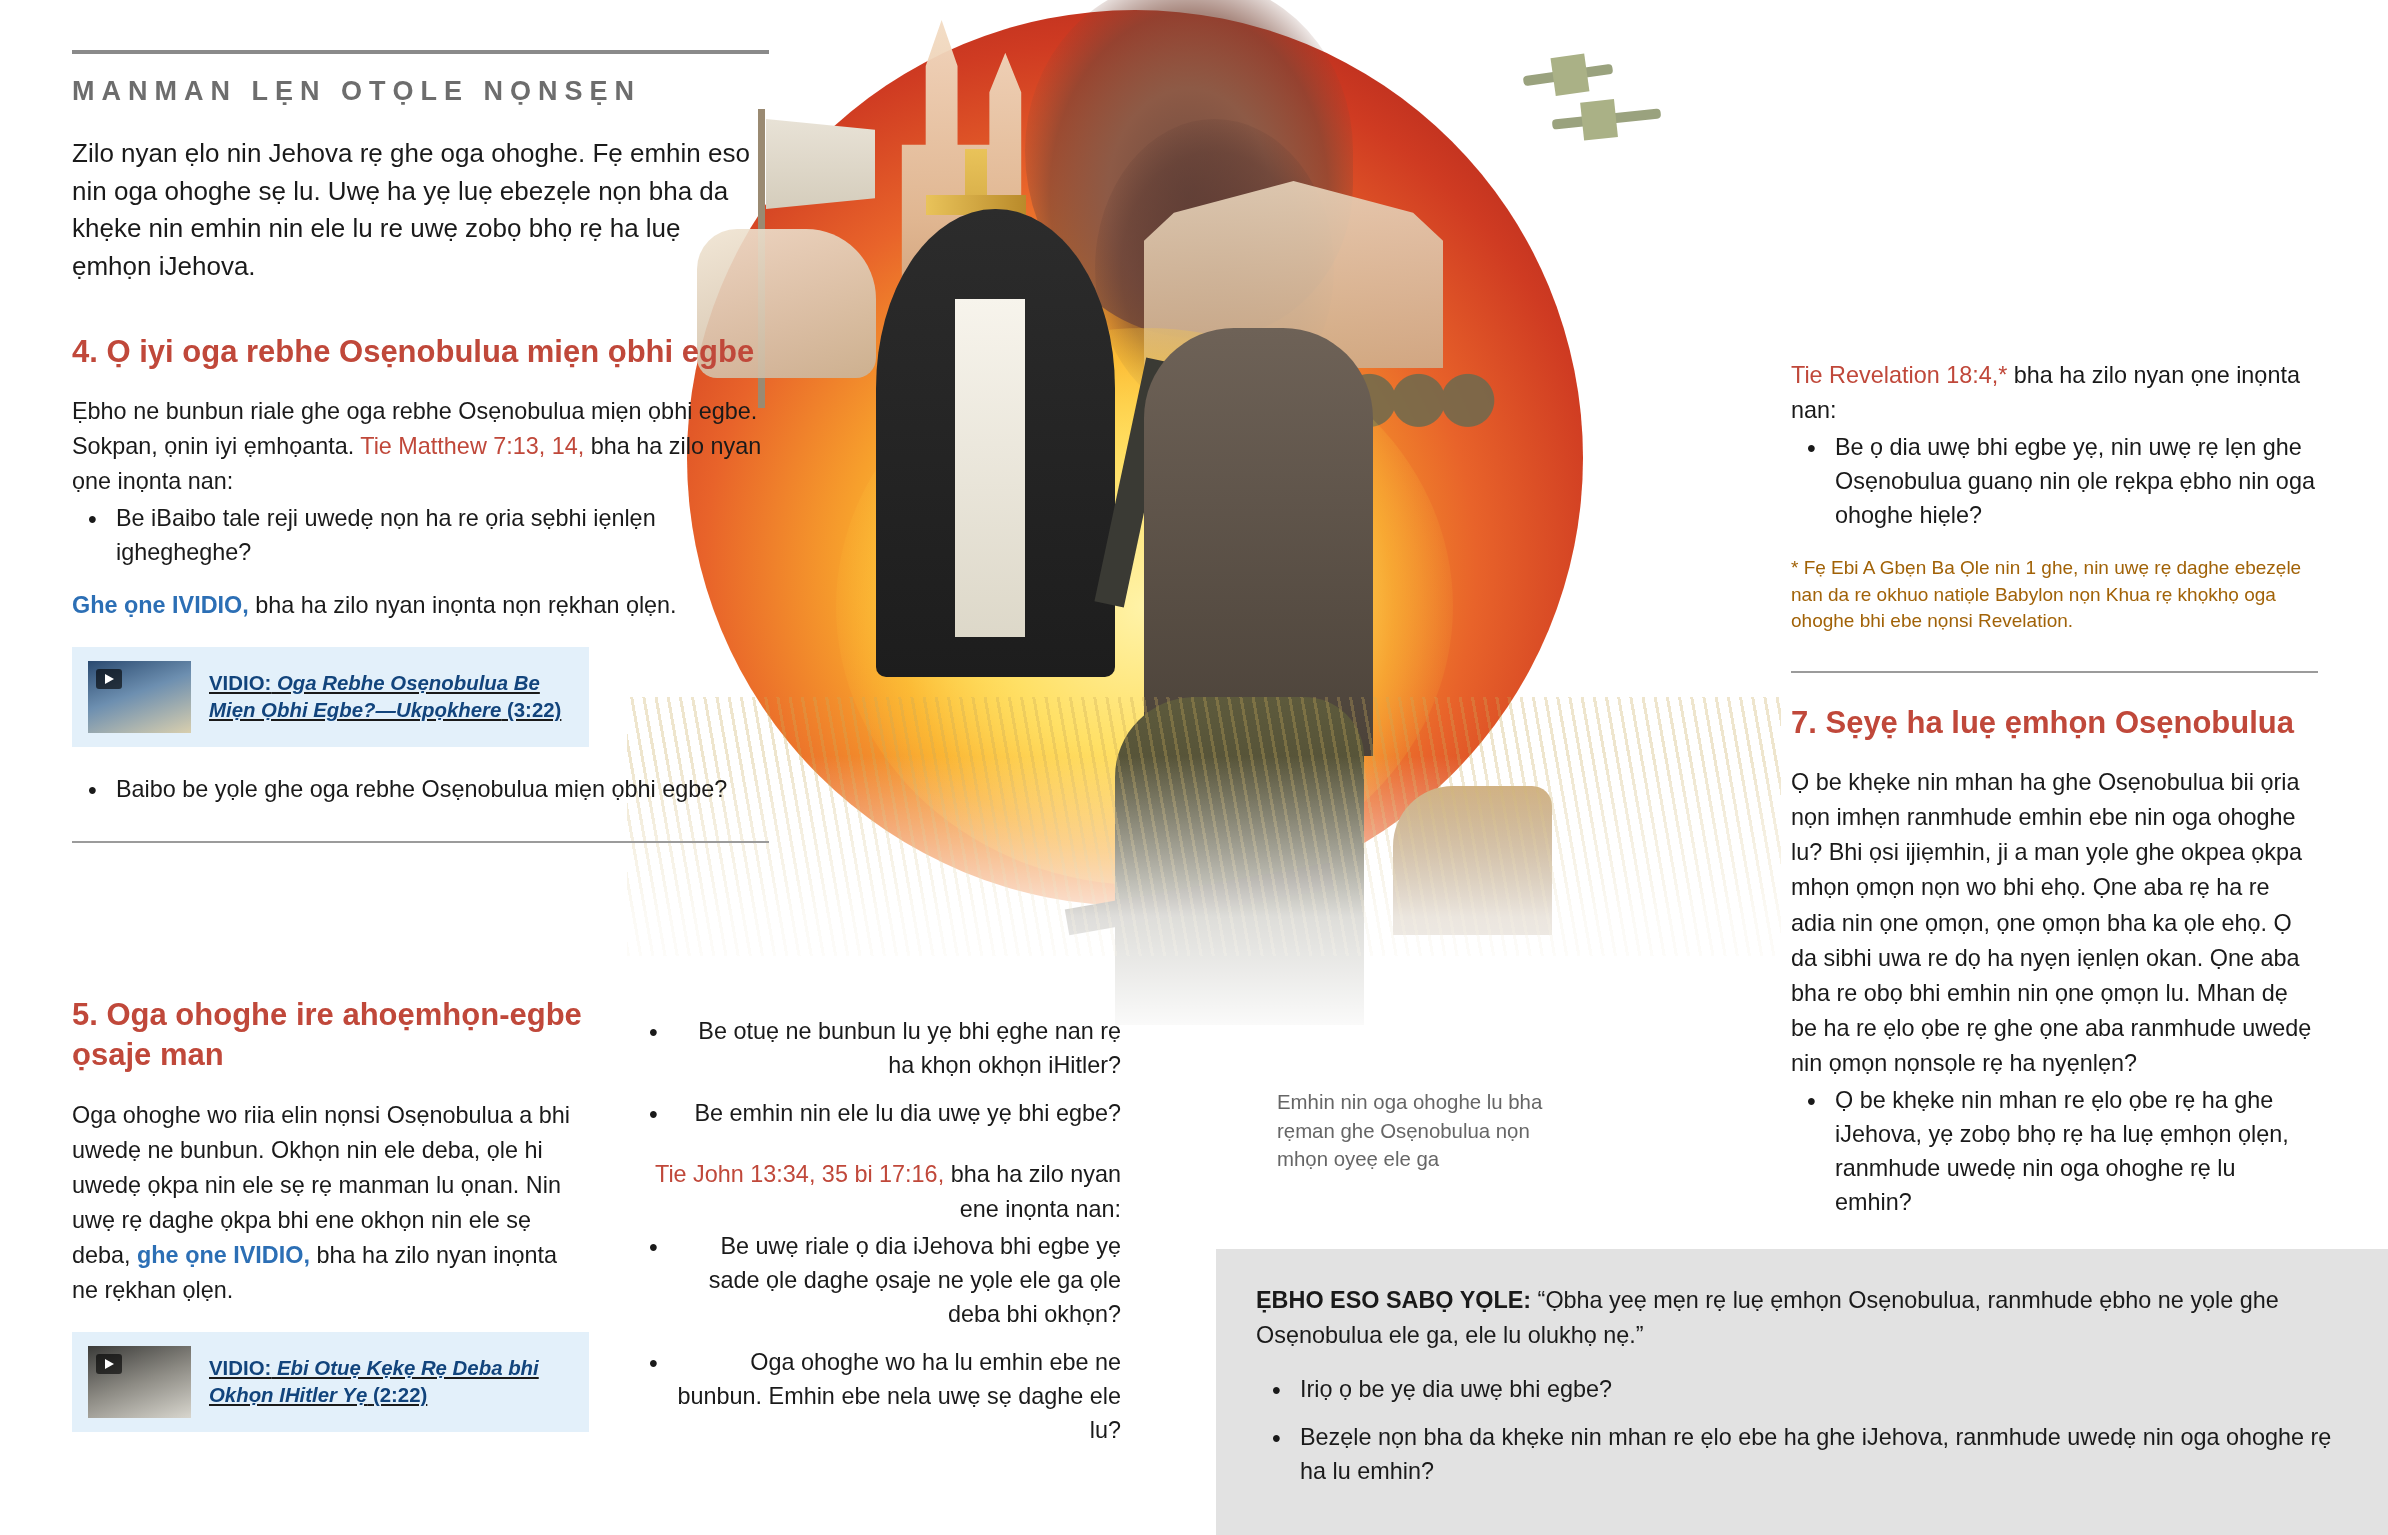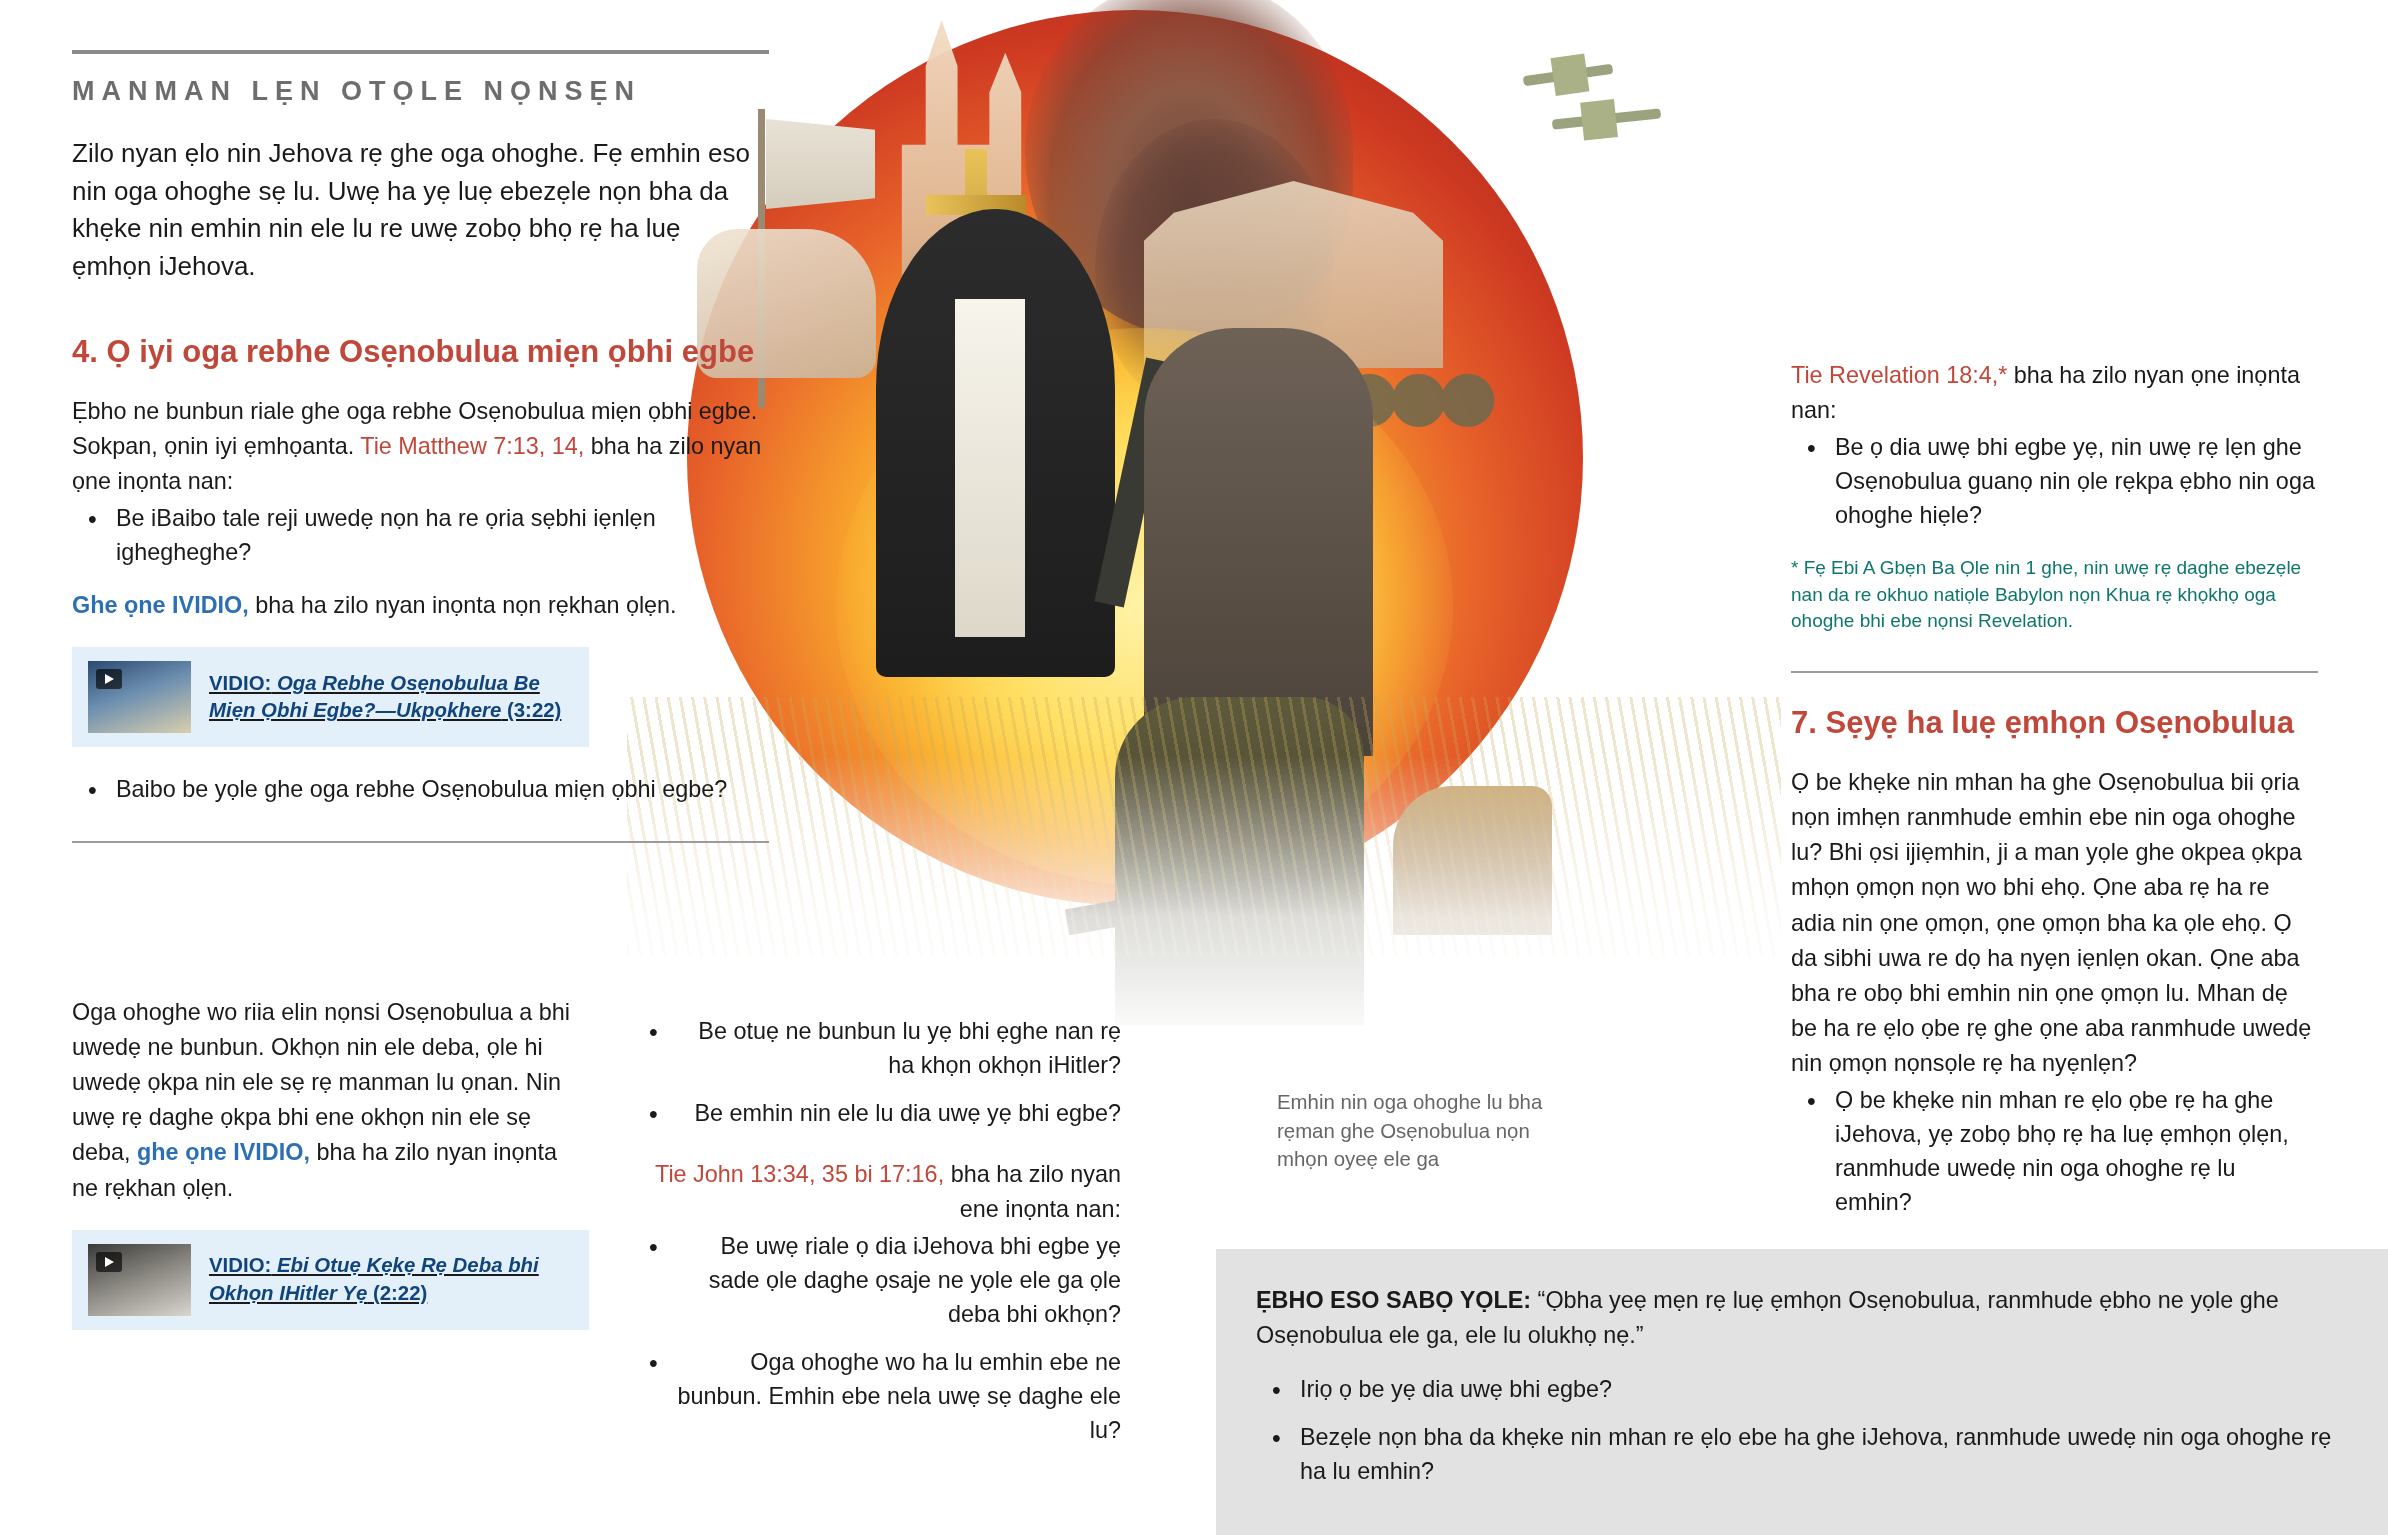--- a/index.html
+++ b/index.html
@@ -145,21 +145,21 @@
   
   .col-right {
     position: absolute;
     left: 1791px;
     top: 358px;
     width: 527px;
   }
   .footnote {
     font-size: 19px;
     line-height: 1.4;
-    color: #0f766e;
+    color: #a16207;
     margin-top: 22px;
   }
   .hr-right {
     height: 2px;
     background: #9b9b9b;
     margin: 36px 0 30px 0;
   }
 
   
   .gray-box {
@@ -421,20 +421,21 @@
 
     <ul class="q">
       <li>Baibo be yọle ghe oga rebhe Osẹnobulua miẹn ọbhi egbe?</li>
     </ul>
 
     <div class="hr-thin"></div>
   </div>
 
   <div class="two-col">
     <div class="c1">
+      <h2 class="sec-head">5. Oga ohoghe ire ahoẹmhọn-egbe ọsaje man</h2>
       <p class="body-txt" style="margin:0">
         <span>Oga ohoghe wo riia elin nọnsi Osẹnobulua a bhi uwedẹ ne bunbun. Okhọn nin ele deba, ọle hi uwedẹ ọkpa nin ele sẹ rẹ manman lu ọnan. Nin uwẹ rẹ daghe ọkpa bhi ene okhọn nin ele sẹ deba, </span><span class="videolink">ghe ọne IVIDIO,</span><span> bha ha zilo nyan inọnta ne rẹkhan ọlẹn.</span>
       </p>
       <div class="video-box">
         <div class="video-thumb thumb-b">
           <span class="play-badge"></span>
         </div>
         <div class="video-cap">
           <span>VIDIO:</span>
           <span class="title">Ebi Otuẹ Kẹkẹ Rẹ Deba bhi Okhọn IHitler Yẹ</span>

